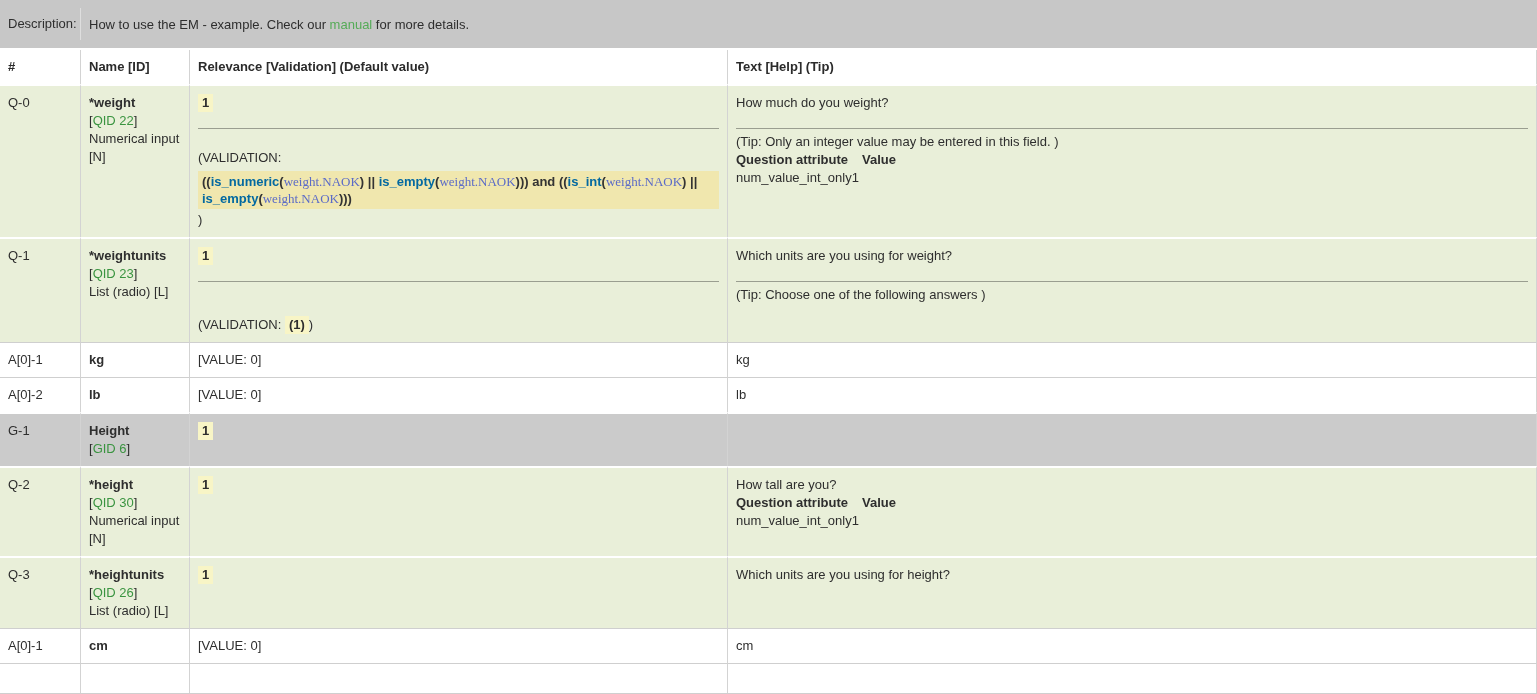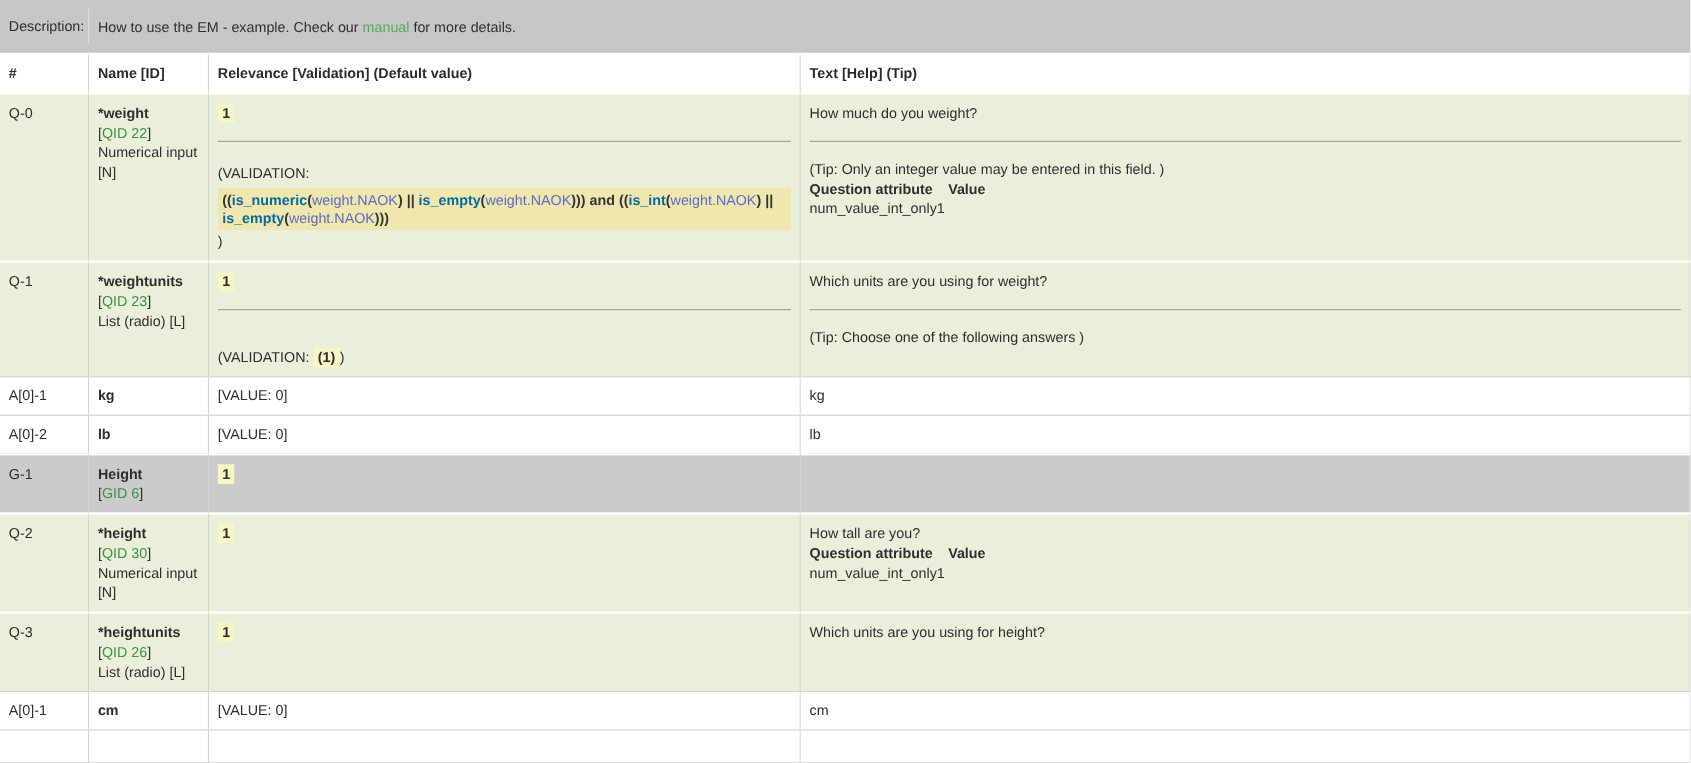--- a/index.html
+++ b/index.html
@@ -22,24 +22,24 @@
 
   .b { font-weight:bold; }
   .green { color:#3a9440; text-decoration:none; cursor:pointer; }
   .bracket { color:#2e2e2e; }
   .hl { background:#f8f5c6; padding:1px 4px; font-weight:bold; display:inline-block; line-height:16px; }
   .cell-hr { border:0; border-top:1px solid #9a9e90; height:0; margin:16px 0 0 0; }
   .val-label { margin-top:20px; }
   .val-line { margin-top:34px; }
   .expr-block { background:#f0e7ae; padding:2px 4px; margin-top:4px; line-height:17px; }
   .fn { color:#0369a1; font-weight:bold; }
-  .var { color:#5b6bc7; }
+  .var { color:#5b6bc7;font-family:Liberation Serif, serif; }
   .op { color:#333333; font-weight:bold; }
   .val-close { margin-top:2px; }
-  .tip { margin-top:16px; }
+  .tip { margin-top:4px; }
   .attr-h2 { display:inline-block; margin-left:14px; }
   .bottom-line { position:absolute; left:0; right:0; bottom:0; border-top:1px solid #cfcfcf; }
 </style>
 </head>
 <body>
 
 <div class="wrap">
 
   <div class="desc-bar">
     <div class="desc-label">Description:</div>

